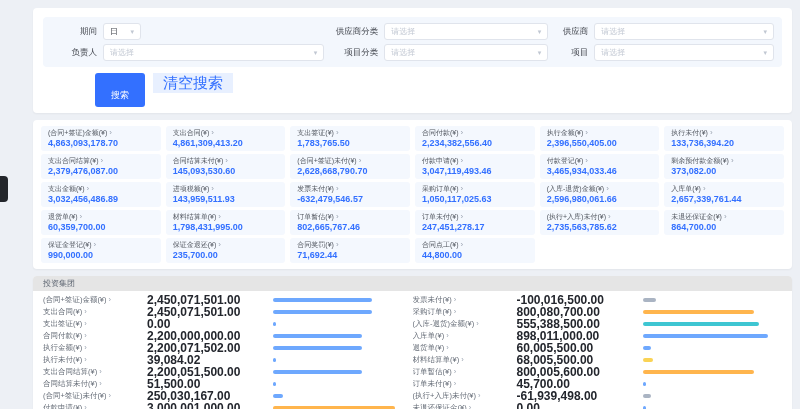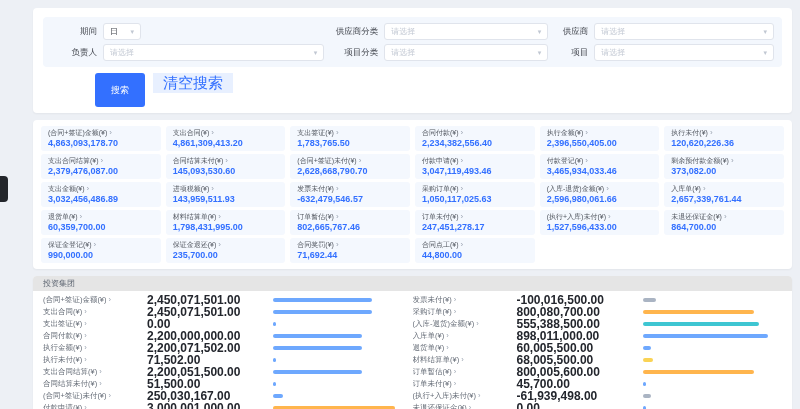--- a/index.html
+++ b/index.html
@@ -21,21 +21,21 @@
   .g1{width:276px}.g2{width:226px}.g3{width:228px}
   .flabel{font-size:8.5px;color:#42464e;margin-right:6px;flex-shrink:0;text-align:right}
   .g1 .flabel{width:46px}.g2 .flabel{width:54px}.g3 .flabel{width:40px}
   .ctrl{background:#fff;border:1px solid #e0e4ec;border-radius:3px;height:17px;display:flex;align-items:center;padding:0 6px;font-size:8px;color:#c1c7d2;cursor:pointer}
   .sel{justify-content:space-between;flex:1}
   .unit{width:38px;flex:none;margin-right:4px;justify-content:space-between;color:#42464e}
   .date{flex:1;justify-content:space-between}
   .caret{color:#c1c7d2;font-size:7px}
   .sep{color:#8a909c}
   .btnrow{margin:6px 0 0 52px;display:flex;gap:8px}
-  .btn-primary{background:#3370ff;color:#fff;font-size:9px;height:34px;padding:10px 16px;border:none;border-radius:3px;cursor:pointer}
+  .btn-primary{background:#3370ff;color:#fff;font-size:9px;height:34px;padding:16px 16px;border:none;border-radius:3px;cursor:pointer}
   .btn-plain{background:#e8f0ff;color:#3370ff;font-size:15px;height:20px;padding:0 10px;border:none;border-radius:0;cursor:pointer}
 
   
   .statcard{margin-top:7px;padding:6px 8px}
   .chips{display:grid;grid-template-columns:repeat(6,1fr);gap:3px 5px}
   .chip{background:#f4f8fe;border-radius:3px;padding:2px 7px;cursor:pointer;overflow:hidden}
   .cl{font-size:7px;line-height:9px;color:#51565f;display:flex;align-items:center;gap:2px;white-space:nowrap;overflow:hidden}
   .chev{color:#9aa3b0;font-size:8px;line-height:8px}
   .cv{font-size:9px;line-height:11px;font-weight:700;color:#3370ff;margin-top:1px;white-space:nowrap}
 
@@ -153,21 +153,21 @@
             <span>执行金额(¥)</span>
             <span class="chev">›</span>
           </div>
           <div class="cv">2,396,550,405.00</div>
         </div>
       <div class="chip">
           <div class="cl">
             <span>执行未付(¥)</span>
             <span class="chev">›</span>
           </div>
-          <div class="cv">120,620,226.36</div>
+          <div class="cv">133,736,394.20</div>
         </div>
       <div class="chip">
           <div class="cl">
             <span>支出合同结算(¥)</span>
             <span class="chev">›</span>
           </div>
           <div class="cv">2,379,476,087.00</div>
         </div>
       <div class="chip">
           <div class="cl">
@@ -272,21 +272,21 @@
             <span>订单未付(¥)</span>
             <span class="chev">›</span>
           </div>
           <div class="cv">247,451,278.17</div>
         </div>
       <div class="chip">
           <div class="cl">
             <span>(执行+入库)未付(¥)</span>
             <span class="chev">›</span>
           </div>
-          <div class="cv">1,527,596,433.00</div>
+          <div class="cv">2,735,563,785.62</div>
         </div>
       <div class="chip">
           <div class="cl">
             <span>未退还保证金(¥)</span>
             <span class="chev">›</span>
           </div>
           <div class="cv">864,700.00</div>
         </div>
       <div class="chip">
           <div class="cl">
@@ -373,21 +373,21 @@
             <span class="gv">2,200,071,502.00</span>
             <span class="gt">
               <span class="gb" style="width: 71%; background: rgb(110, 168, 254);"></span>
             </span>
           </div>
         <div class="grow">
             <span class="gl">
               <span>执行未付(¥)</span>
               <span class="chev">›</span>
             </span>
-            <span class="gv">71,502.00</span>
+            <span class="gv">39,084.02</span>
             <span class="gt">
               <span class="gb" style="width: 2%; background: rgb(110, 168, 254);"></span>
             </span>
           </div>
         <div class="grow">
             <span class="gl">
               <span>支出合同结算(¥)</span>
               <span class="chev">›</span>
             </span>
             <span class="gv">2,200,051,500.00</span>

